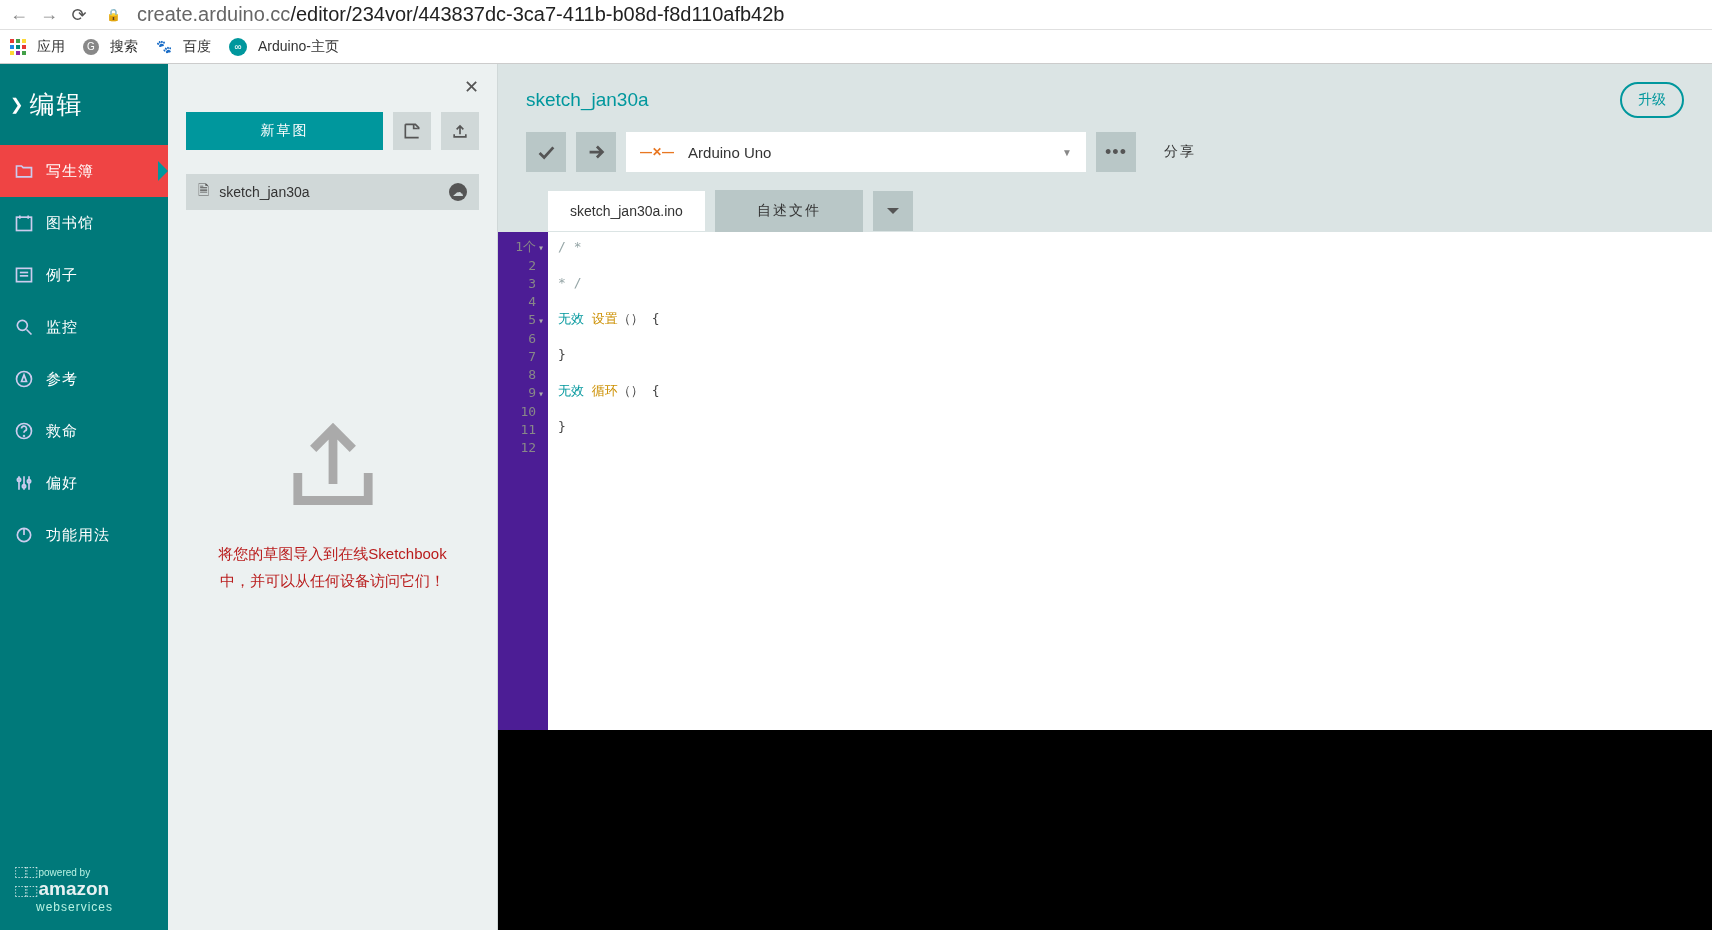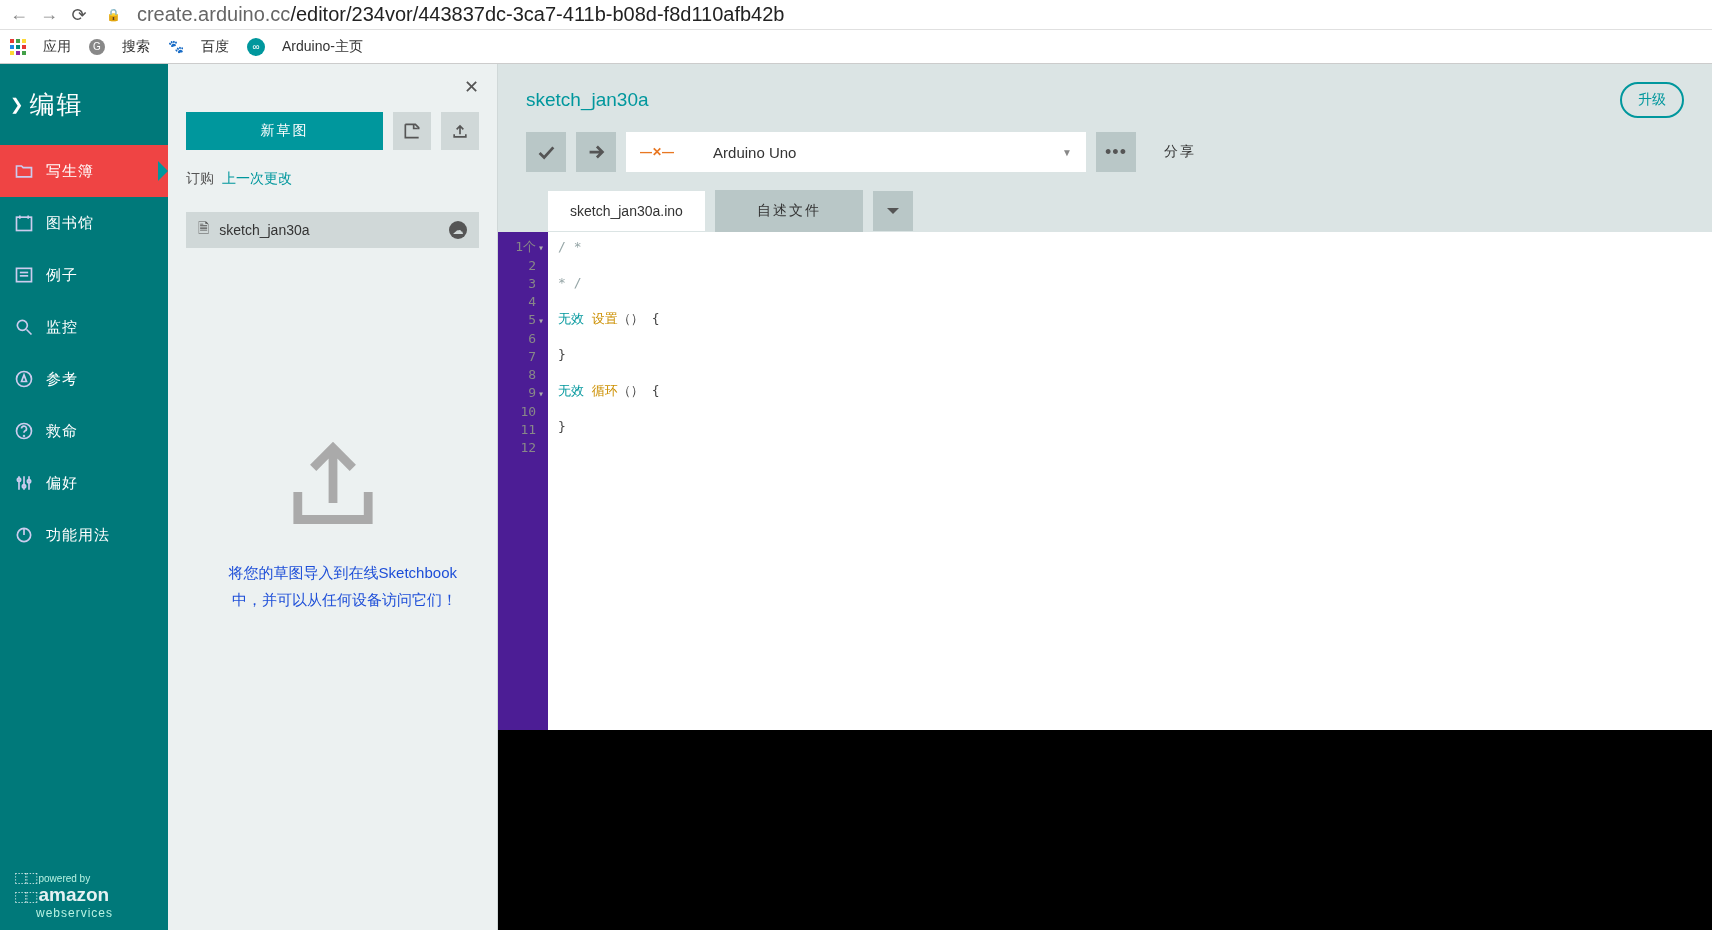--- a/index.html
+++ b/index.html
@@ -7,21 +7,21 @@
 
 
 .browser-bar { height: 30px; display: flex; align-items: center; padding: 0 10px; gap: 12px; background: #fff; border-bottom: 1px solid #e0e0e0; }
 .nav-arrow { color: #888; font-size: 18px; cursor: default; width: 18px; text-align: center; }
 .nav-arrow.active { color: #555; cursor: pointer; }
 .lock { color: #555; font-size: 12px; margin-left: 6px; }
 .url-text { color: #666; font-size: 20px; margin-left: 4px; }
 .url-path { color: #222; }
 
 .bookmarks-bar { height: 34px; display: flex; align-items: center; padding: 0 10px; gap: 18px; background: #fff; border-bottom: 1px solid #ccc; }
-.bm-item { display: flex; align-items: center; gap: 17px; cursor: pointer; }
+.bm-item { display: flex; align-items: center; gap: 11px; cursor: pointer; }
 .bm-ico { width: 16px; height: 16px; display: flex; align-items: center; justify-content: center; font-size: 14px; }
 .apps-grid { display: grid; grid-template-columns: repeat(3,4px); grid-template-rows: repeat(3,4px); gap: 2px; }
 .apps-grid span { width:4px;height:4px; }
 .apps-grid span:nth-child(1){background:#e53935;} .apps-grid span:nth-child(2){background:#43a047;} .apps-grid span:nth-child(3){background:#fdd835;}
 .apps-grid span:nth-child(4){background:#1e88e5;} .apps-grid span:nth-child(5){background:#00897b;} .apps-grid span:nth-child(6){background:#e53935;}
 .apps-grid span:nth-child(7){background:#fdd835;} .apps-grid span:nth-child(8){background:#8e24aa;} .apps-grid span:nth-child(9){background:#43a047;}
 .globe-ico { border-radius:50%; background:#888; color:#fff; font-size:10px; width:16px;height:16px;line-height:16px;text-align:center;}
 .baidu-paw { color:#2b79d8; font-size:13px; }
 .arduino-logo { width:18px;height:18px;border-radius:50%;background:#00979d;color:#fff;font-size:10px;display:flex;align-items:center;justify-content:center;}
 
@@ -32,21 +32,21 @@
 .sidebar-nav { width: 168px; background: #00797a; color: #fff; display: flex; flex-direction: column; position: relative; }
 .edit-header { padding: 24px 14px 24px 10px; font-size: 25px; font-weight: 300; display: flex; align-items: center; gap: 4px; letter-spacing: 2px; }
 .edit-header .caret { font-size: 16px; }
 .nav-list { display: flex; flex-direction: column; }
 .nav-item { display: flex; align-items: center; gap: 12px; padding: 16px 14px; cursor: pointer; position: relative; }
 .nav-item.active { background: #ef4444; }
 .nav-item.active::after { content:''; position:absolute; right:-10px; top:50%; transform:translateY(-50%); border:10px solid transparent; border-left-color:#00979d; }
 .nav-ico { width:20px; height:20px; display:flex; align-items:center; justify-content:center; }
 .nav-ico svg { stroke: #cce; fill: none; stroke-width: 2; }
 .nav-label { font-size: 15px; letter-spacing: 1px; }
-.aws-badge { margin-top: auto; padding: 12px 14px 10px; opacity: .9; }
+.aws-badge { margin-top: auto; padding: 12px 14px 16px; opacity: .9; }
 .aws-badge .pb { font-size:10px; color:#cfe; }
 .aws-badge .amz { font-size:19px; font-weight:bold; color:#fff; line-height:1; }
 .aws-badge .ws { font-size:12px; color:#cfe; letter-spacing:1px; }
 .aws-cubes { font-size:14px; letter-spacing:-2px; margin-right:2px; }
 
 
 .sketch-panel { width: 330px; background: #ecf1f1; display: flex; flex-direction: column; border-right: 1px solid #d0d8d8; position:relative; }
 .close-x { position:absolute; top:12px; right:18px; cursor:pointer; color:#555; font-size:18px; }
 .panel-toolbar { display:flex; gap:10px; padding: 48px 18px 0; }
 .new-sketch-btn { flex:1; background:#00979d; color:#fff; height:38px; display:flex; align-items:center; justify-content:center; letter-spacing:2px; cursor:pointer; }
@@ -55,33 +55,33 @@
 .search-box { margin: 22px 18px 0; background:#d0d8d8; height:36px; display:flex; align-items:center; padding:0 12px; }
 .search-box input { flex:1; border:none; background:transparent; outline:none; font-size:14px; }
 .search-box .mag { color:#555; }
 .ordering { padding: 20px 18px 0; font-size:14px; color:#555; }
 .ordering .link { color:#00979d; cursor:pointer; margin-left:4px; }
 .sketch-row { margin:24px 18px 0; background:#d0d8d8; height:36px; display:flex; align-items:center; padding:0 12px; gap:10px; cursor:pointer; }
 .sketch-row .file-ico { color:#555; }
 .sketch-row .cloud { margin-left:auto; width:18px;height:18px;border-radius:50%;background:#555;color:#d0d8d8;font-size:11px;display:flex;align-items:center;justify-content:center; }
 .upload-area { flex:1; display:flex; flex-direction:column; align-items:center; justify-content:center; padding:0 40px 140px; text-align:center; color:#888; gap:20px; }
 .upload-ico svg { stroke:#aaa; stroke-width:8; fill:none; }
-.upload-text { line-height:1.8; color:#1d4ed8; font-size:15px;text-align:right; }
+.upload-text { line-height:1.8; color:#b91c1c; font-size:15px; }
 
 
 .editor-area { flex:1; display:flex; flex-direction:column; background:#dbe4e4; }
 .editor-header { display:flex; align-items:center; padding: 18px 28px 14px; }
 .sketch-title { color:#00979d; font-size:19px; }
 .upgrade-btn { margin-left:auto; border:2px solid #00979d; color:#00979d; padding:7px 16px; border-radius:20px; cursor:pointer; font-size:14px; }
 .editor-toolbar { display:flex; align-items:center; padding:0 28px 18px; gap:10px; }
 .et-btn { width:40px; height:40px; background:#b9c7c7; display:flex; align-items:center; justify-content:center; cursor:pointer; }
 .et-btn svg { stroke:#555; stroke-width:3; fill:none; }
 .board-select { flex:0 0 460px; height:40px; background:#fff; display:flex; align-items:center; padding:0 14px; cursor:pointer; }
 .board-x { color:#e87722; font-weight:bold; font-size:12px; margin-right:14px; }
-.board-name { font-size:15px; font-weight:500;margin-left:25px; }
+.board-name { font-size:15px; font-weight:500; }
 .board-caret { margin-left:auto; color:#888; font-size:10px; }
 .more-btn { width:40px; height:40px; background:#b9c7c7; display:flex; align-items:center; justify-content:center; cursor:pointer; color:#555; font-size:18px; letter-spacing:1px; }
 .share-btn { height:40px; padding:0 18px; background:#dbe4e4; border:none; display:flex; align-items:center; letter-spacing:2px; cursor:pointer; }
 
 .tabs-row { display:flex; align-items:center; padding:0 0 0 28px; margin-left:22px; }
 .tab { padding:12px 22px; background:#fff; border:none; font-size:14px; cursor:pointer; }
 .tab.secondary { background:#b9c7c7; margin-left:10px; padding:12px 42px; letter-spacing:2px; }
 .tab-more { width:40px; height:40px; background:#b9c7c7; margin-left:10px; display:flex; align-items:center; justify-content:center; cursor:pointer; }
 .tab-more span { border:6px solid transparent; border-top-color:#555; margin-top:6px; }
 
@@ -246,24 +246,20 @@
             <path d="M4 4h12l4 4v2M4 4v16h16"></path>
             <path d="M14 4v5h5"></path>
           </svg>
       </div>
       <div class="tool-btn">
         <svg width="20" height="20" viewBox="0 0 24 24">
             <path d="M12 16V6M8 10l4-4 4 4"></path>
             <path d="M5 16v3h14v-3"></path>
           </svg>
       </div>
-    </div>
-    <div class="ordering">
-      <span>订购</span>
-      <span class="link">上一次更改</span>
     </div>
     <div class="sketch-row">
       <span class="file-ico">🗎</span>
       <span>sketch_jan30a</span>
       <span class="cloud">☁</span>
     </div>
     <div class="upload-area">
       <span class="upload-ico">
         <svg width="110" height="110" viewBox="0 0 100 100">
             <path d="M50 70 V20 M32 38 L50 20 L68 38"></path>

